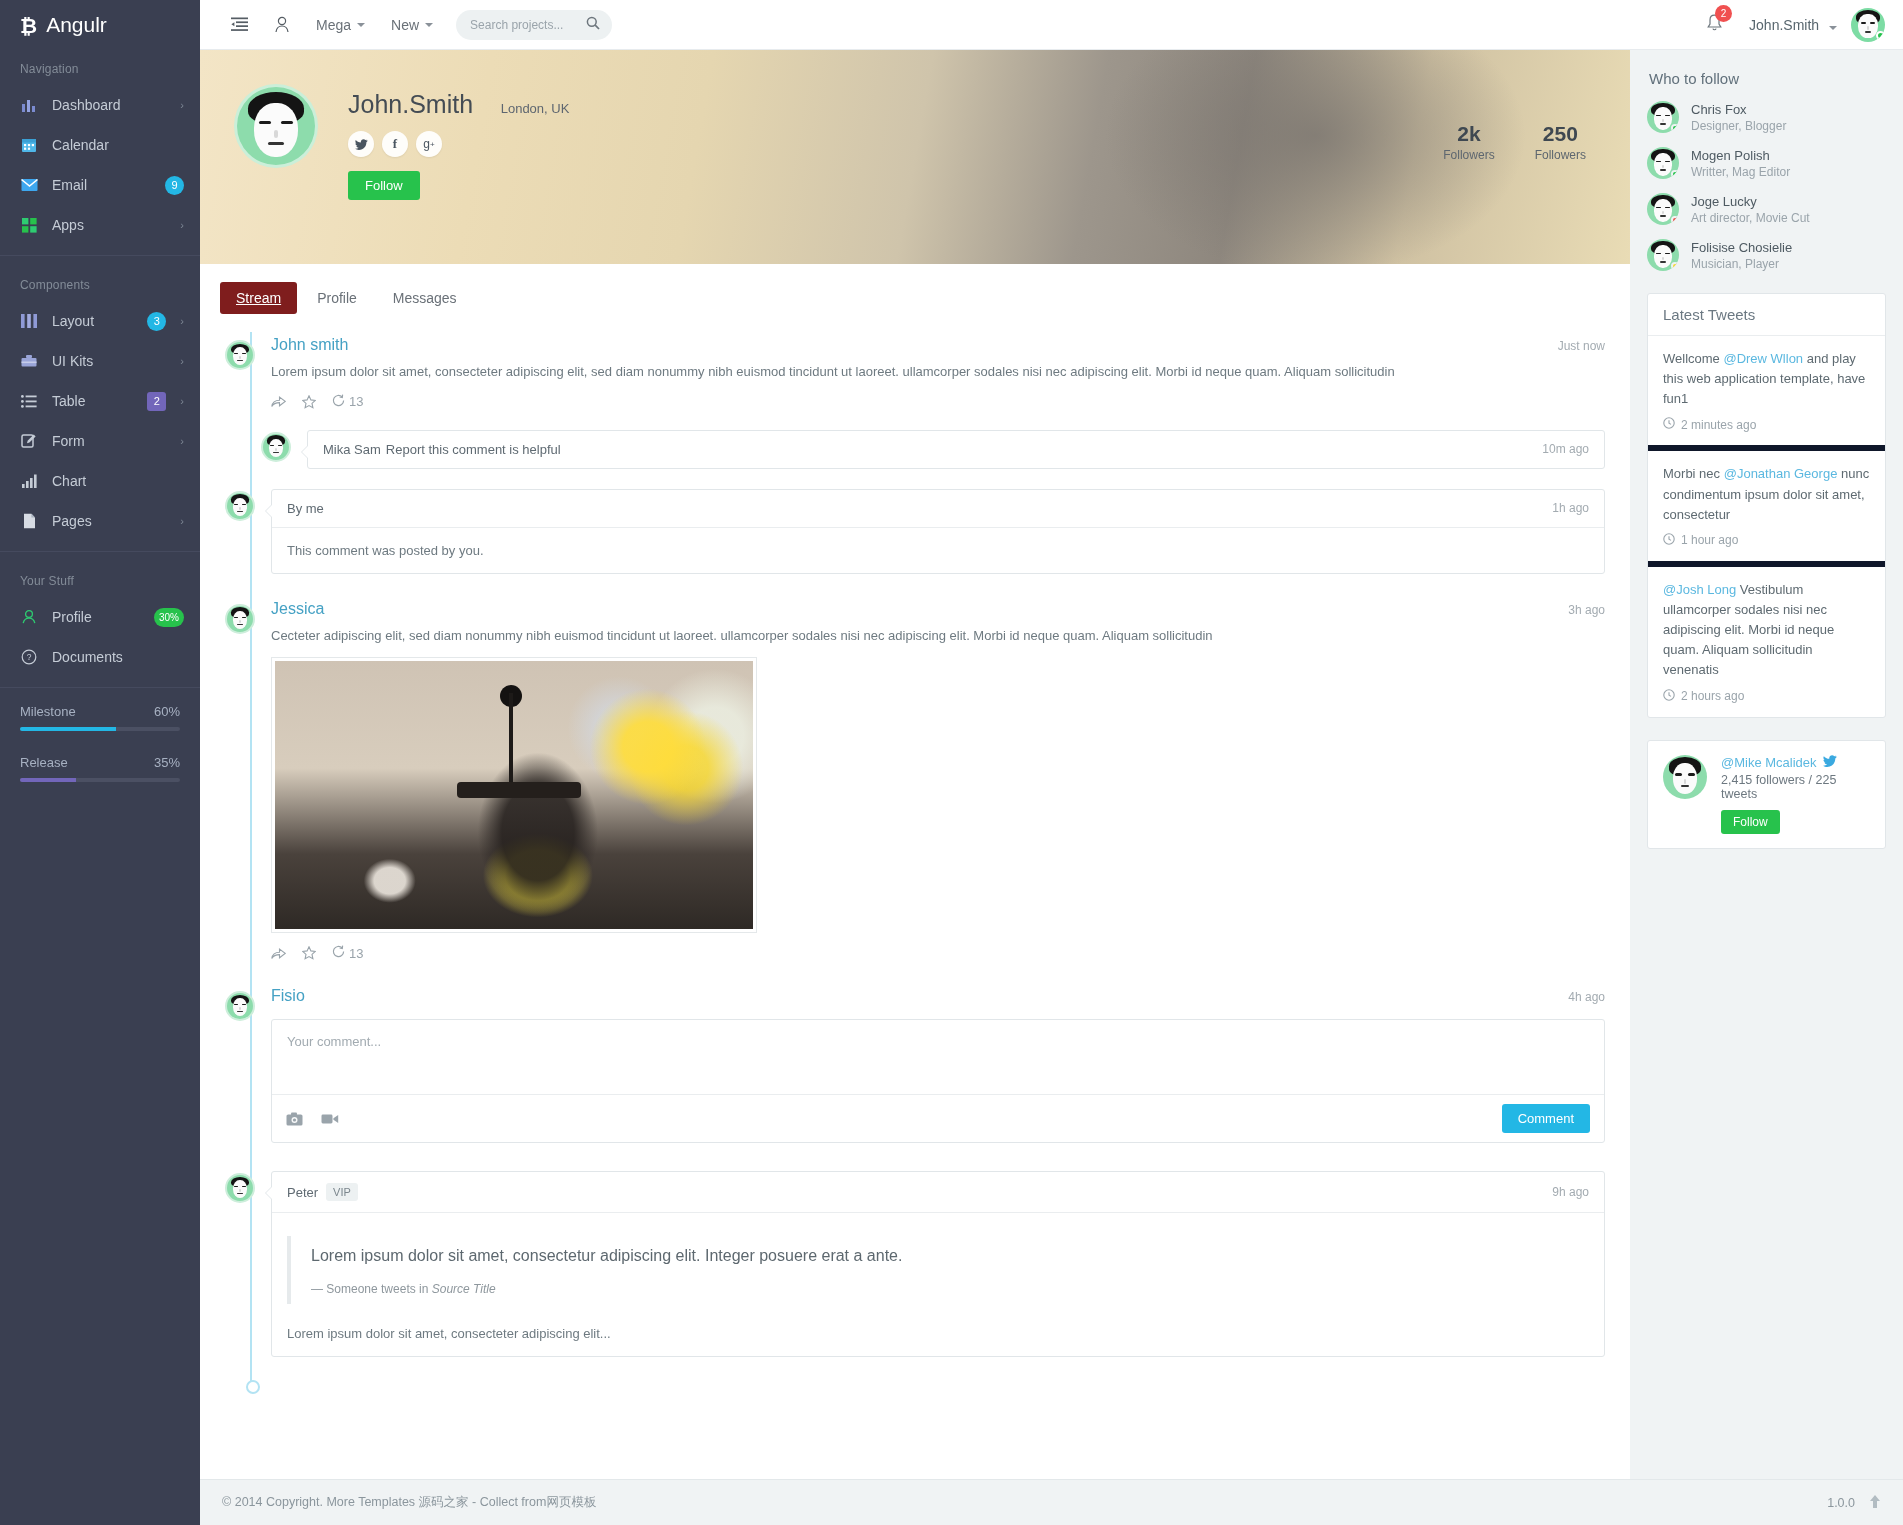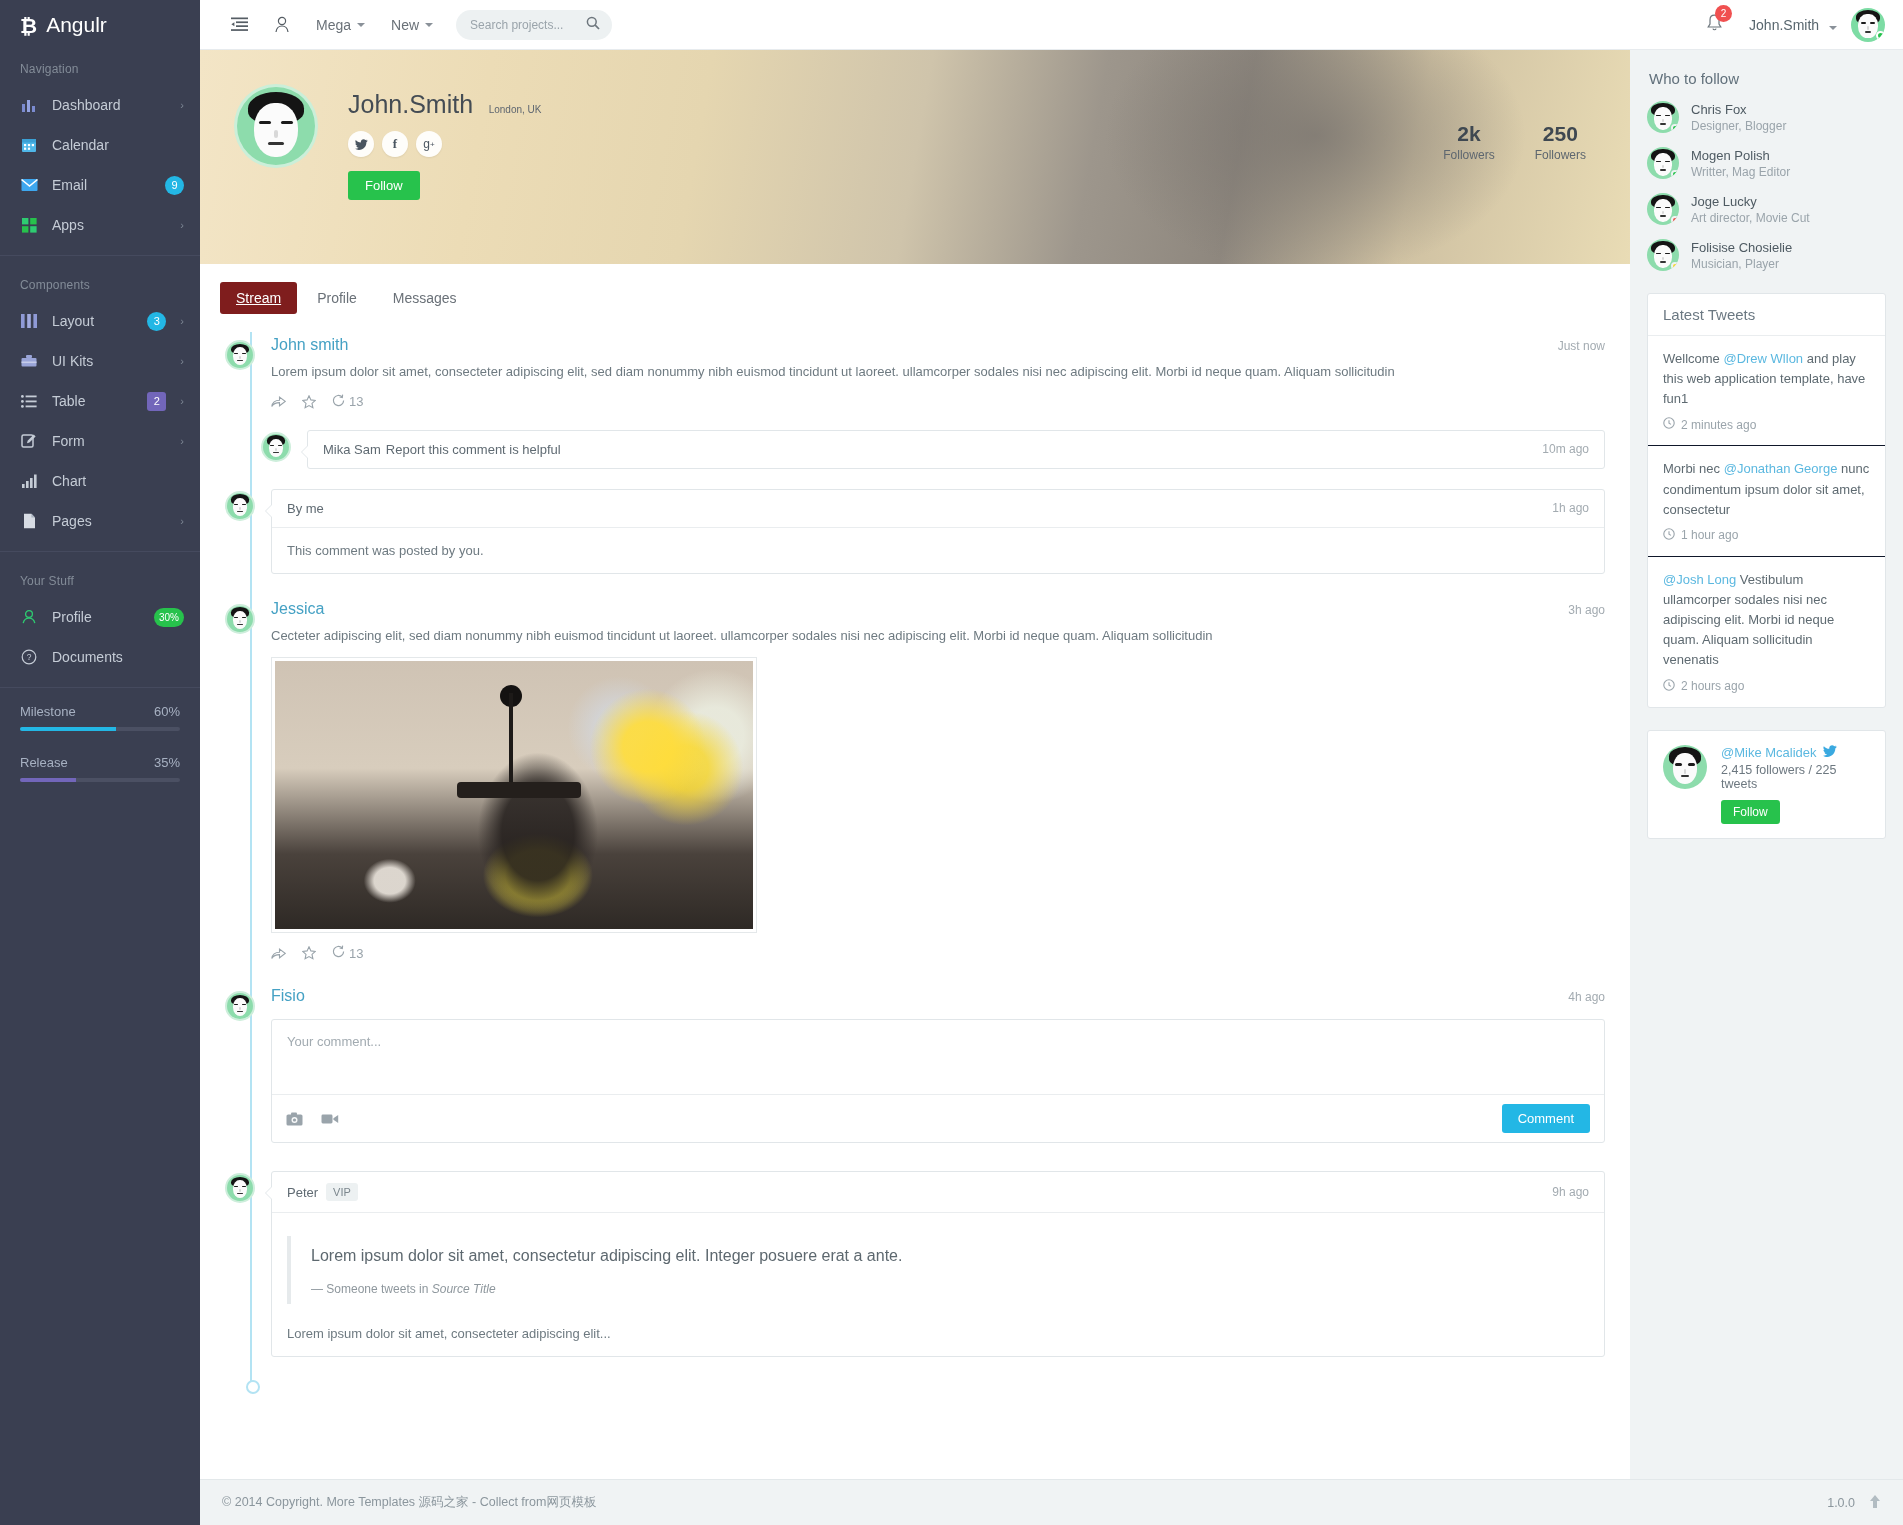--- a/index.html
+++ b/index.html
@@ -105,21 +105,21 @@
       linear-gradient(100deg,#f3e5c6 0%, #ecdcb6 20%, #e5d6b0 35%, #cfc4ab 50%, #9d968c 62%, #8e877e 72%, #cfc1a2 84%, #e9dcb5 100%);
   }
   .cover-inner { position: relative; height: 100%; padding: 34px 34px 0 34px; display:flex; }
   .avatar-big {
     width: 84px; height: 84px; border-radius: 50%;
     background: #8ddcac; border: 3px solid rgba(255,255,255,.55);
     flex: 0 0 84px; overflow:hidden; position:relative;
   }
   .pf-info { margin-left: 30px; padding-top: 6px; }
   .pf-name { font-size: 25px; color: #444c54; font-weight:400; display:inline-block; }
-  .pf-loc { font-size: 10px; color:#5e6670; margin-left: 12px; }
+  .pf-loc { font-size: 13px; color:#5e6670; margin-left: 24px; }
   .socials { display:flex; gap: 8px; margin-top: 12px; }
   .soc {
     width: 26px; height:26px; border-radius:50%; background: rgba(255,255,255,.93);
     display:flex; align-items:center; justify-content:center; font-size:13px;
     color:#4a5560; cursor:pointer; box-shadow: 0 1px 2px rgba(0,0,0,.07);
   }
   .btn-follow {
     margin-top: 14px; background:#27c24c; color:#fff; border:none;
     padding: 7px 17px; border-radius: 3px; font-size:13px; cursor:pointer;
     font-family: inherit;
@@ -252,21 +252,21 @@
   }
   .fi-dot {
     position:absolute; right:0; bottom:1px; width:8px; height:8px; border-radius:50%;
     border: 2px solid #f0f3f4;
   }
   .fi-name { font-size: 13px; color:#4e5a62; }
   .fi-role { font-size: 12px; color:#9aa4ab; margin-top:2px; }
 
   .card { background:#fff; border:1px solid #e1e6e9; border-radius:3px; margin-top: 22px; }
   .card-head { padding: 12px 15px; font-size: 15px; color:#6b7882; border-bottom:1px solid #eaedef; }
-  .tweet { padding: 13px 15px; border-bottom:1px solid #0f172a; }
+  .tweet { padding: 13px 15px; border-bottom:6px solid #0f172a; }
   .tweet:last-child { border-bottom:none; }
   .tweet p { margin:0; font-size:13px; line-height:1.55; color:#5e6a71; }
   .tweet a { color:#5bb8e0; text-decoration:none; }
   .tweet .meta { margin-top:8px; font-size:12px; color:#9aa4ab; display:flex; align-items:center; gap:6px; }
 
   .mini-card { background:#fff; border:1px solid #e1e6e9; border-radius:3px; margin-top: 22px; padding: 14px 15px; display:flex; gap:14px; }
   .mini-av { width:44px; height:44px; border-radius:50%; background:#8ddcac; flex:0 0 44px; overflow:hidden; position:relative;}
   .mini-handle { font-size:13px; color:#5bb8e0; display:flex; align-items:center; gap:6px;}
   .mini-sub { font-size:12.5px; color:#6d7880; margin-top:3px; }
   .btn-follow-sm { margin-top:9px; background:#27c24c; color:#fff; border:none; padding:5px 12px; border-radius:3px; font-size:12px; cursor:pointer; font-family:inherit;}

